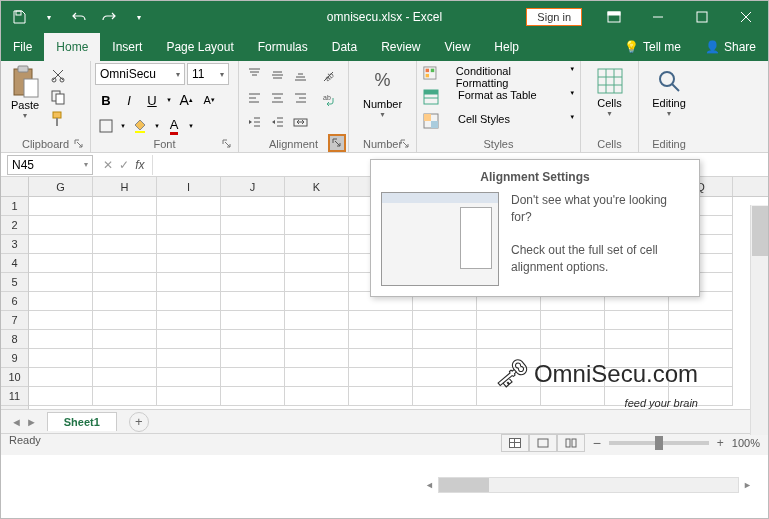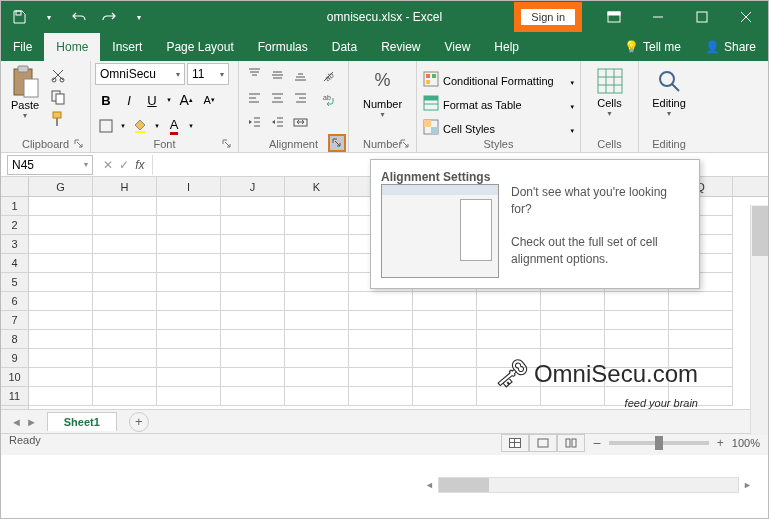--- a/index.html
+++ b/index.html
@@ -3,21 +3,21 @@
 <meta charset="utf-8">
 <style>
 * { margin:0; padding:0; box-sizing:border-box; font-family:"Segoe UI",Arial,sans-serif; }
 body { background:#fff; width:769px; height:519px; position:relative; overflow:hidden; border:1px solid #bbb; }
 .titlebar { background:#217346; height:32px; display:flex; align-items:center; color:#fff; font-size:12px; position:relative; }
 .qat { display:flex; gap:2px; padding:0 4px; align-items:center; }
 .qat-btn { width:28px; height:28px; display:flex; align-items:center; justify-content:center; color:#fff; font-size:14px; }
 .qat-btn svg { fill:#fff; }
 .title-text { position:absolute; left:50%; transform:translateX(-50%); font-size:12px; }
 .title-right { position:absolute; right:0; display:flex; align-items:center; height:100%; }
-.signin-btn { background:#fff; color:#333; border:7px solid #f97316; font-size:11px; padding:2px 10px; margin-right:10px; }
+.signin-btn { background:#fff; color:#333; border:1px solid #f97316; font-size:11px; padding:2px 10px; margin-right:10px; }
 .wc { width:44px; height:32px; display:flex; align-items:center; justify-content:center; color:#fff; font-size:13px; }
 .wc svg { stroke:#fff; fill:none; stroke-width:1; }
 .menubar { background:#217346; height:28px; display:flex; font-size:12px; }
 .menu-item { color:#fff; padding:0 12px; height:100%; display:flex; align-items:center; cursor:pointer; }
 .menu-item.active { background:#f3f3f3; color:#217346; font-weight:400; }
 .menu-right { margin-left:auto; display:flex; }
 .ribbon { background:#f3f3f3; height:92px; border-bottom:1px solid #d4d4d4; display:flex; font-size:11px; }
 .rg { border-right:1px solid #d4d4d4; display:flex; flex-direction:column; padding:2px 4px 0; }
 .rg-body { flex:1; display:flex; gap:2px; }
 .rg-label { text-align:center; color:#666; font-size:11px; padding:1px 0 2px; display:flex; justify-content:center; align-items:center; gap:4px; position:relative; }
@@ -32,21 +32,21 @@
 .combo { border:1px solid #c0c0c0; background:#fff; height:22px; font-size:12px; padding:1px 4px; display:flex; align-items:center; justify-content:space-between; }
 .combo .dd { font-size:8px; color:#666; margin-left:4px; }
 .font-row { display:flex; gap:1px; margin-top:2px; }
 .fb { width:22px; height:22px; display:flex; align-items:center; justify-content:center; font-size:13px; }
 .align-grid { display:flex; flex-direction:column; gap:2px; }
 .align-row { display:flex; gap:1px; }
 .ab { width:22px; height:22px; display:flex; align-items:center; justify-content:center; }
 .ab svg { width:15px; height:15px; fill:#505050; }
 .num-col { display:flex; flex-direction:column; align-items:center; width:60px; padding-top:4px; }
 .styles-body { display:flex; flex-direction:column; gap:2px; width:156px; padding-top:2px; font-size:11px; }
-.style-item { display:flex; align-items:flex-end; gap:4px; height:22px; padding:0 2px; }
+.style-item { display:flex; align-items:flex-start; gap:19px; height:22px; padding:0 2px; }
 .style-item svg { width:16px; height:16px; }
 .cells-col, .edit-col { display:flex; flex-direction:column; align-items:center; width:52px; padding-top:4px; }
 .formula-bar { height:24px; border-bottom:1px solid #d4d4d4; display:flex; align-items:center; background:#fff; font-size:12px; }
 .namebox { width:86px; border:1px solid #c0c0c0; height:20px; margin:0 2px 0 6px; padding:1px 4px; background:#fff; display:flex; align-items:center; justify-content:space-between; }
 .fx-btns { display:flex; gap:6px; padding:0 8px; color:#999; font-size:12px; }
 .grid-area { position:relative; height:232px; display:flex; }
 .rownums { width:28px; background:#f0f0f0; border-right:1px solid #ccc; }
 .colheads { height:20px; display:flex; background:#f0f0f0; border-bottom:1px solid #ccc; }
 .ch { width:64px; border-right:1px solid #d4d4d4; text-align:center; font-size:11px; line-height:20px; color:#333; }
 .rh { height:19px; border-bottom:1px solid #d4d4d4; text-align:center; font-size:11px; line-height:19px; color:#333; }
@@ -60,21 +60,21 @@
 .st-tab { background:#fff; border:1px solid #ccc; border-bottom:none; padding:3px 16px; font-weight:600; color:#217346; }
 .st-add { width:20px; height:20px; border:1px solid #ccc; border-radius:50%; display:flex; align-items:center; justify-content:center; margin-left:12px; color:#666; font-size:13px; }
 .statusbar { height:22px; background:#f3f3f3; border-top:1px solid #d4d4d4; display:flex; align-items:flex-start; font-size:11px; padding:0 8px; color:#555; }
 .sb-right { margin-left:auto; display:flex; align-items:center; gap:8px; }
 .view-btns { display:flex; gap:0; }
 .vb { width:28px; height:18px; border:1px solid #ccc; display:flex; align-items:center; justify-content:center; }
 .vb svg { width:12px; height:10px; fill:#666; }
 .zoom-slider { width:100px; height:4px; background:#ccc; position:relative; }
 .zoom-thumb { position:absolute; width:8px; height:14px; background:#888; top:-5px; left:46px; }
 .tooltip { position:absolute; left:369px; top:158px; width:330px; background:#fff; border:1px solid #b8b8b8; box-shadow:2px 2px 6px rgba(0,0,0,0.2); padding:10px; font-size:12px; z-index:20; }
-.tt-title { font-weight:700; color:#555; margin-bottom:0; }
+.tt-title { font-weight:700; color:#555; margin-bottom:8px;text-align:center; }
 .tt-body { display:flex; gap:12px; }
 .tt-img { width:118px; height:94px; border:1px solid #999; background:linear-gradient(#dce4ee,#dce4ee 10px,#f4f4f4 10px); position:relative; }
 .tt-img::after { content:""; position:absolute; right:6px; top:14px; width:30px; height:60px; border:1px solid #aaa; background:#fff; }
 .tt-txt { flex:1; color:#555; line-height:1.4; }
 .watermark { position:absolute; right:70px; top:356px; font-size:24px; font-family:Georgia,serif; color:#2a2a2a; z-index:10; display:flex; align-items:center; }
 .watermark .key { font-size:28px; margin-right:4px; }
 .watermark .sub { position:absolute; right:0; top:40px; font-size:11px; font-style:italic; font-family:Arial; }
 .hscroll { position:absolute; bottom:24px; right:12px; left:420px; height:18px; display:flex; align-items:center; }
 .hscroll-track { flex:1; background:#f0f0f0; border:1px solid #ddd; height:16px; position:relative; }
 .hscroll-thumb { position:absolute; left:0; width:50px; height:14px; background:#ccc; }

